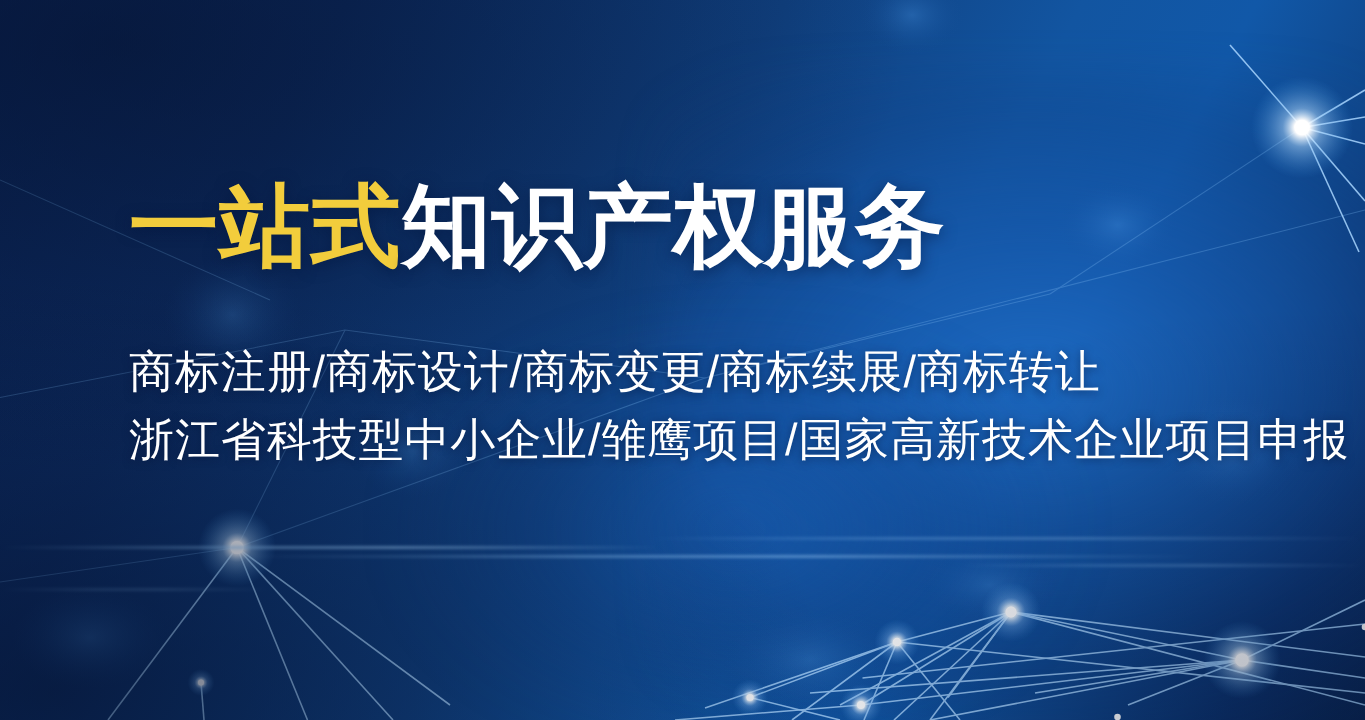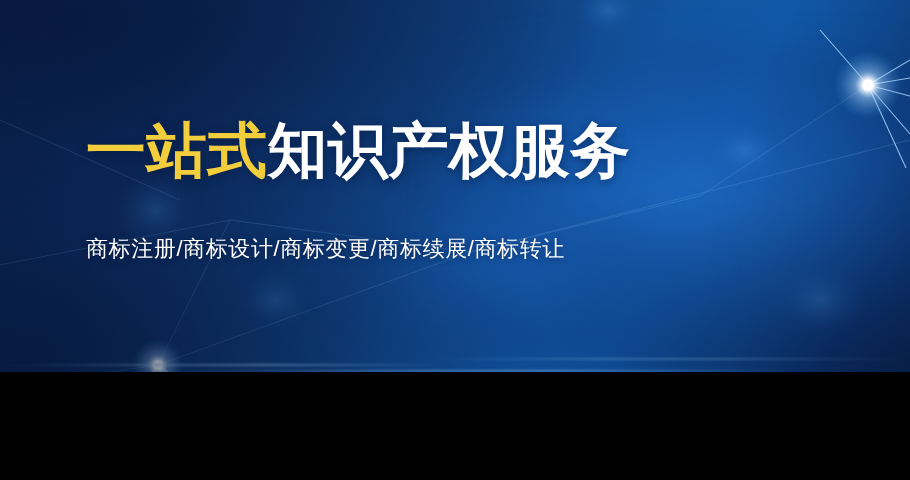--- a/index.html
+++ b/index.html
@@ -3,21 +3,21 @@
 <meta charset="utf-8">
 <style>
   html, body {
     margin: 0;
     padding: 0;
     background: #000;
   }
   #banner {
     position: relative;
     width: 910px;
-    height: 372px;
+    height: 480px;
     overflow: hidden;
     font-family: "Liberation Sans", "DejaVu Sans", sans-serif;
     background: #0c2a5e;
   }
 
   
   .bg-base {
     position: absolute;
     inset: 0;
     background: linear-gradient(118deg,
@@ -105,21 +105,21 @@
   .sub-list {
     margin: 0;
     padding: 0;
     list-style: none;
     position: absolute;
     top: 108px;
     left: 0;
   }
   .sub-line {
     color: #ffffff;
-    font-size: 22px;
+    font-size: 30px;
     line-height: 45px;
     font-weight: 400;
     letter-spacing: 0.6px;
     white-space: nowrap;
     text-shadow: 0 1px 6px rgba(0,18,55,0.6);
   }
 </style>
 </head>
 <body>
 
@@ -255,16 +255,17 @@
   <div class="bg-vignette"></div>
 
   <div class="text-block">
 
     <h1 class="headline">
       <span class="hl-accent">一站式</span><span class="hl-main">知识产权服务</span>
     </h1>
 
     <ul class="sub-list">
       <li class="sub-line">商标注册/商标设计/商标变更/商标续展/商标转让</li>
+      <li class="sub-line">浙江省科技型中小企业/雏鹰项目/国家高新技术企业项目申报</li>
     </ul>
 
   </div>
 </div>
 
 </body></html>

